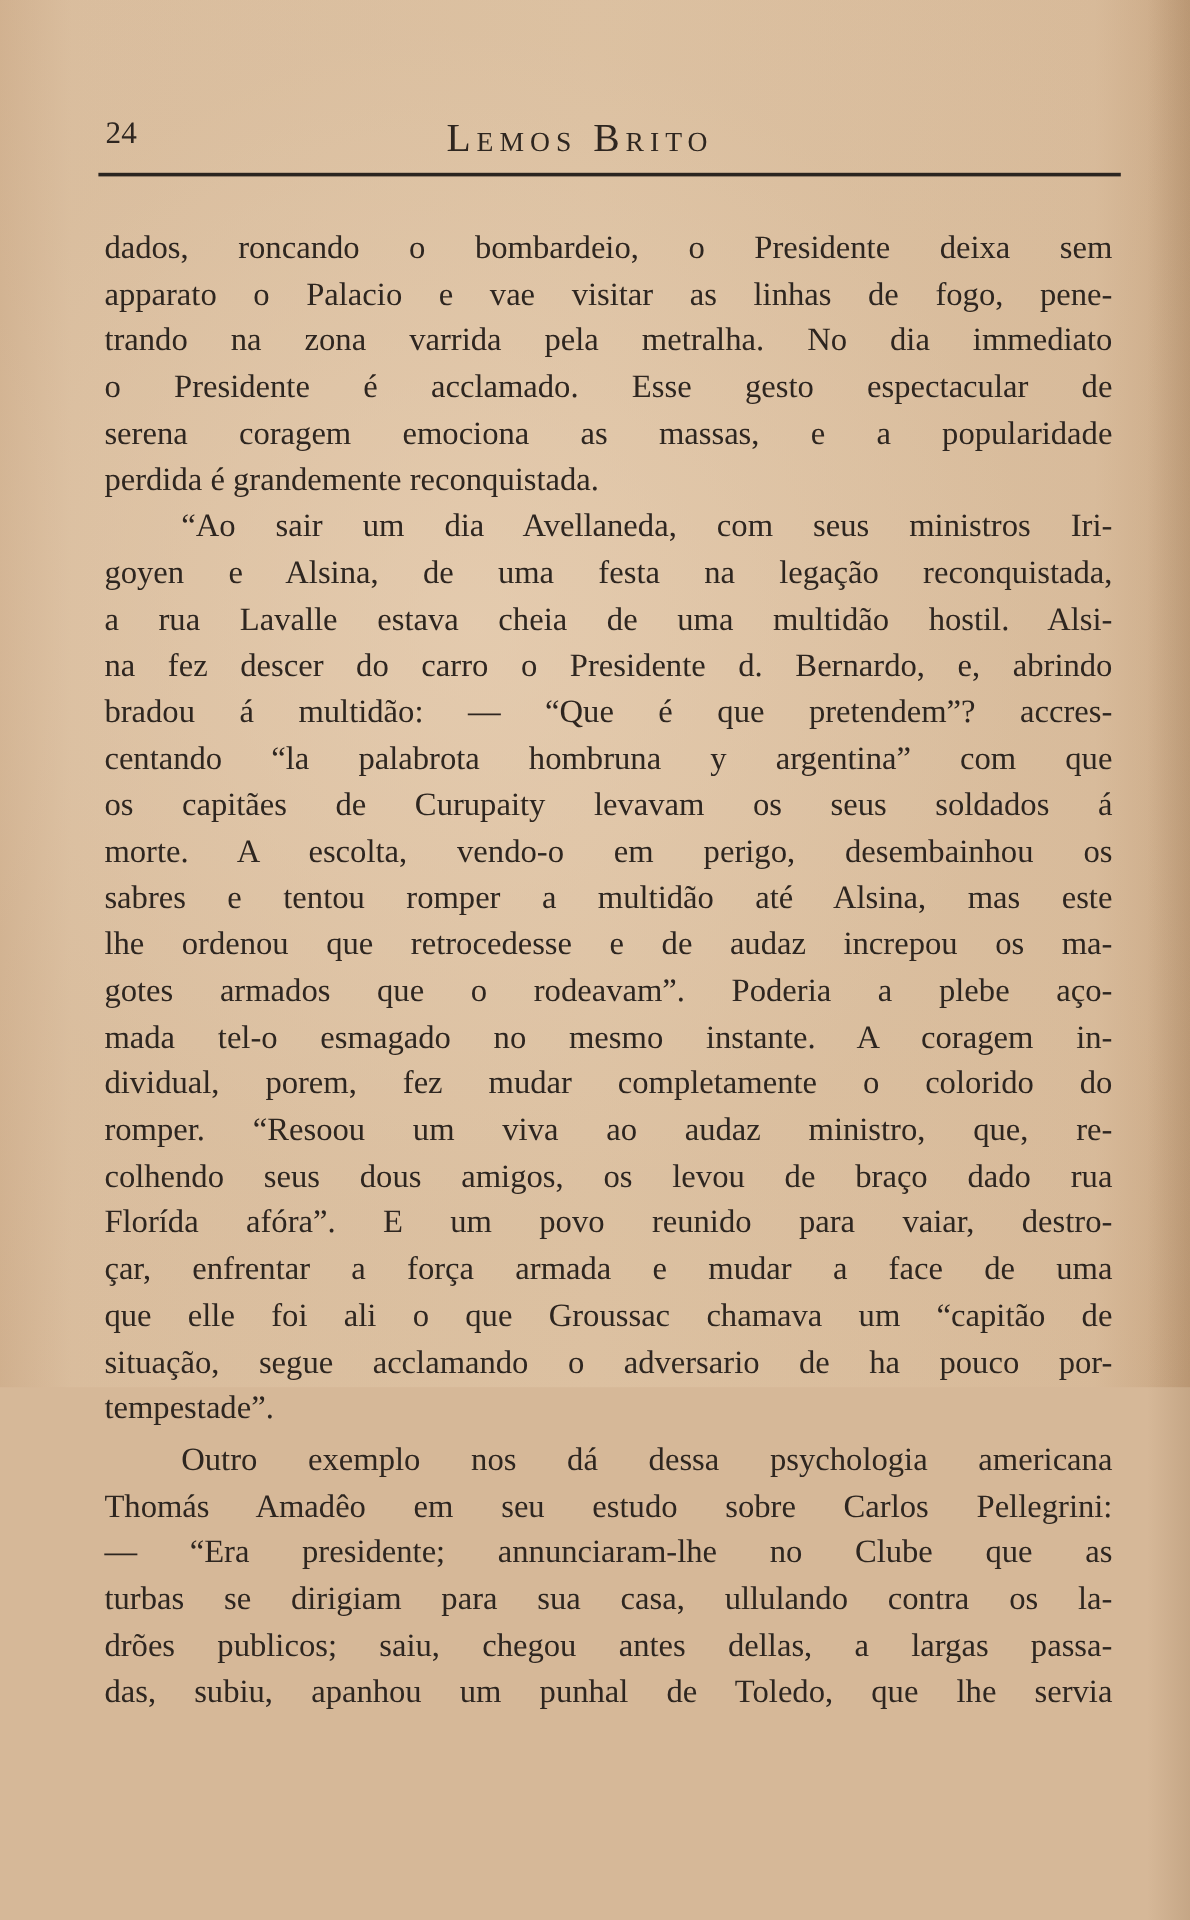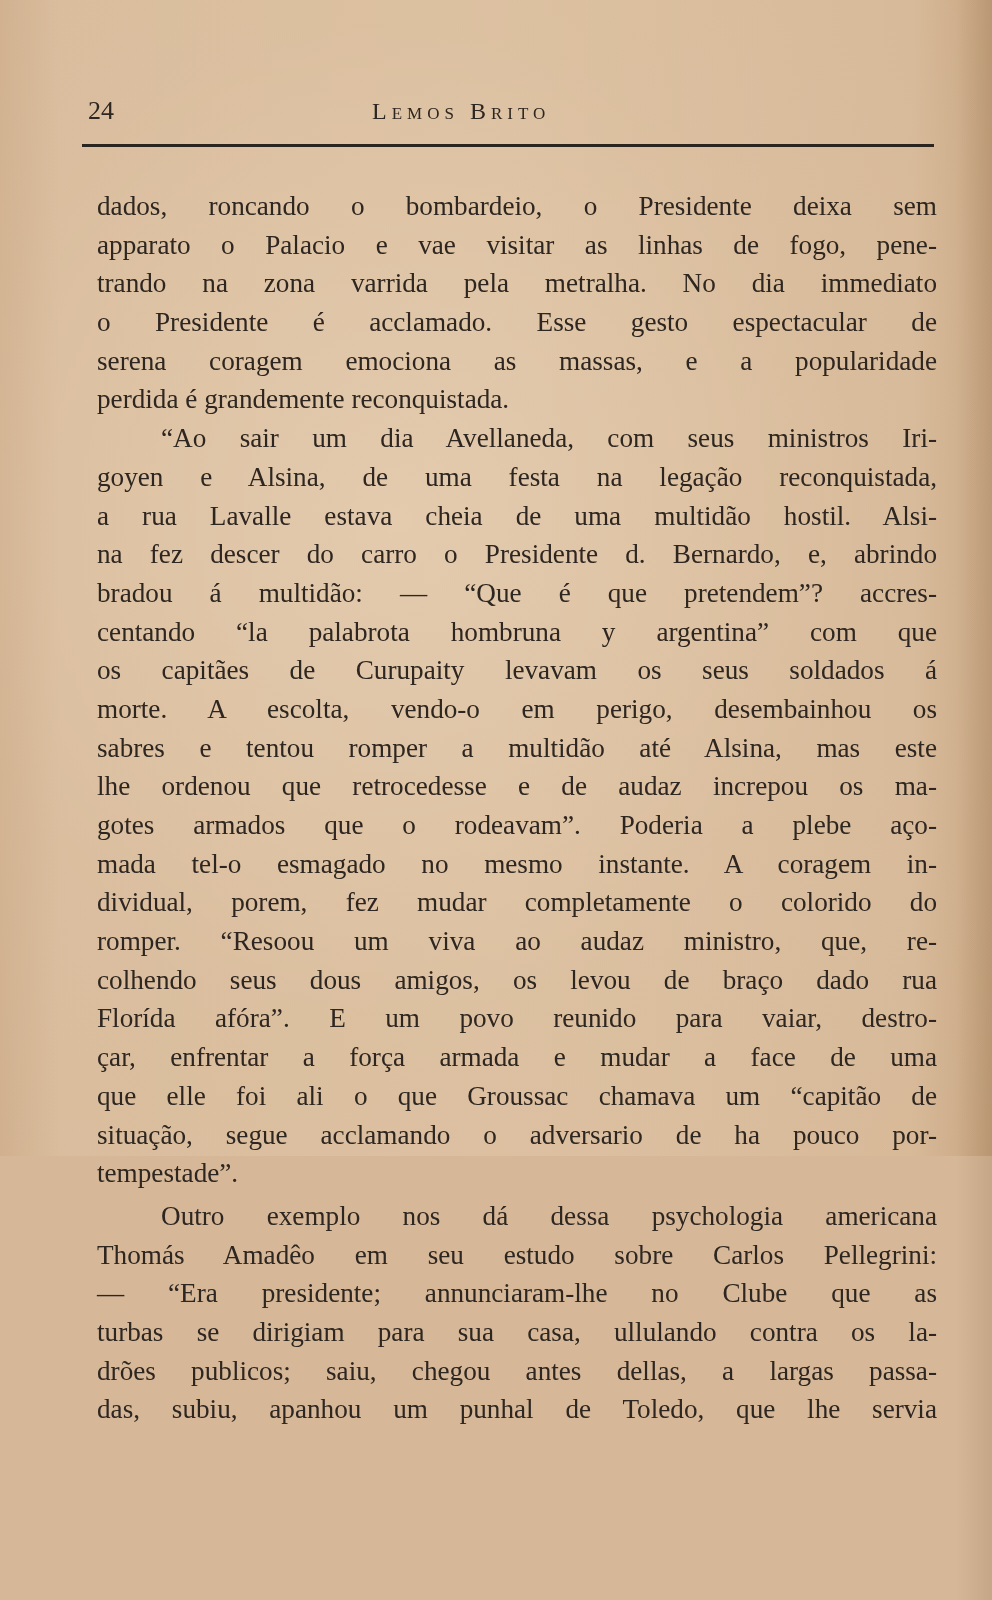--- a/index.html
+++ b/index.html
@@ -41,40 +41,39 @@
       position: absolute;
       left: 2px;
       top: 0;
       font-size: 26px;
       letter-spacing: 0;
     }
     .head-title {
       position: absolute;
       left: 286px;
       top: 2px;
-      font-size: 24px;
+      font-size: 33px;
       font-variant: small-caps;
       letter-spacing: 5px;
     }
     .head-rule {
       position: absolute;
       left: 82px;
       top: 144px;
       width: 852px;
       height: 3px;
       background: #2b2520;
     }
     .body-text {
       position: absolute;
       left: 87px;
       top: 187px;
       width: 840px;
       font-size: 27.2px;
       line-height: 38.7px;
-      margin-left: 10px;
     }
     .line {
       display: block;
       white-space: nowrap;
       text-align: justify;
       text-align-last: justify;
       height: 38.7px;
     }
     .line.last {
       text-align-last: left;

